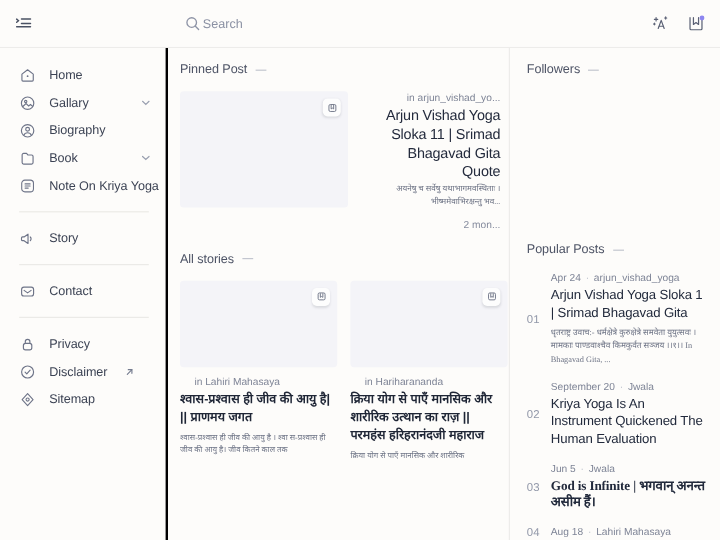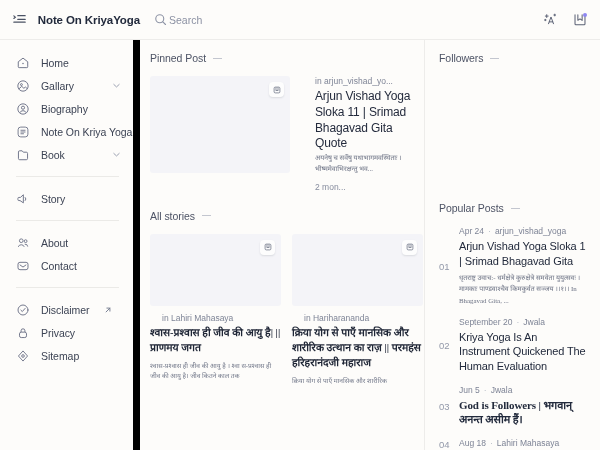--- a/index.html
+++ b/index.html
@@ -72,21 +72,21 @@
   .shell {
     display: flex;
     height: 411px;
     border-top: 1px solid #edecea;
   }
 
   
   .sidebar {
     width: 140px;
     flex: 0 0 140px;
-    border-right: 7px solid #000000;
+    border-right: 2px solid #000000;
     padding: 11px 0 0 0;
     background: #fdfcfa;
     overflow: hidden;
   }
   .nav-item {
     display: flex;
     align-items: center;
     gap: 11px;
     padding: 0 12px 0 16px;
     height: 23px;
@@ -135,20 +135,21 @@
     font-size: 10.5px;
     color: #4d5365;
     letter-spacing: -0.05px;
   }
   .section-dash { width: 9px; height: 1px; background: #c3c6cf; }
 
   
   .pinned {
     display: flex;
     gap: 25px;
+    text-align: right;
   }
   .thumb {
     position: relative;
     background: #f4f4f8;
     border-radius: 3px;
     flex: 0 0 auto;
   }
   .pinned .thumb { width: 140px; height: 97px; }
   .bookmark-btn {
     position: absolute;
@@ -203,21 +204,21 @@
   .story-card { width: 131px; flex: 0 0 131px; }
   .story-card .thumb { width: 131px; height: 72px; }
   .story-in {
     font-size: 8.5px;
     color: #7e8496;
     margin: 7px 0 3px 12px;
     white-space: nowrap;
     overflow: hidden;
   }
   .story-title {
-    font-family: Liberation Serif, serif;
+    font-family: Liberation Sans, sans-serif;
     font-size: 10.5px;
     font-weight: bold;
     color: #1f2636;
     line-height: 1.42;
     margin-bottom: 5px;
   }
   .story-ex {
     font-family: "Liberation Serif", "DejaVu Serif", serif;
     font-size: 6.6px;
     color: #70soon;
@@ -282,21 +283,20 @@
 <div class="topbar">
   <div class="topbar-left">
     <span class="menu-icon">
       <svg viewBox="0 0 16 16" fill="none" stroke="currentColor" stroke-width="1.3" stroke-linecap="round">
         <path d="M2 4.2 L3.6 5.6 L2 7"></path>
           <path d="M6.3 4h8"></path>
           <path d="M6.3 8h8"></path>
           <path d="M2 11h12.3"></path>
       </svg>
     </span>
-    <span class="brand">Note On KriyaYoga</span>
   </div>
 
   <div class="search-box">
     <span class="sicon">
       <svg viewBox="0 0 14 14" fill="none" stroke="currentColor" stroke-width="1.2">
         <circle cx="6.2" cy="6.2" r="4.3"></circle>
           <path d="M9.5 9.5 L12.4 12.4" stroke-linecap="round"></path>
       </svg>
     </span>
     <span class="search-ph">Search</span>
@@ -359,111 +359,100 @@
             <circle cx="8" cy="8" r="5.9"></circle>
               <circle cx="8" cy="6.5" r="1.8"></circle>
             <path d="M4.4 12.3 a3.9 3.9 0 0 1 7.2 0"></path>
           </svg>
         </span>
         <span class="nav-label">Biography</span>
       </div>
 
       <div class="nav-item">
         <span class="nav-icon">
-          <svg viewBox="0 0 16 16" fill="none" stroke="currentColor" stroke-width="1.05">
-            <rect x="2.4" y="2.4" width="11.2" height="11.2" rx="3"></rect>
-            <path d="M5.6 6 H10.4 M5.6 8 H10.4 M5.6 10 H8.6" stroke-linecap="round"></path>
-          </svg>
-        </span>
-        <span class="nav-label">Note On Kriya Yoga</span>
-
-      </div>
-
-      <div class="nav-item">
-        <span class="nav-icon">
           <svg viewBox="0 0 16 16" fill="none" stroke="currentColor" stroke-width="1.1" stroke-linejoin="round">
             <path d="M2.8 4.6 a1.4 1.4 0 0 1 1.4-1.4 H7 l1.4 1.6 H11.8 a1.4 1.4 0 0 1 1.4 1.4 V12 a1.4 1.4 0 0 1-1.4 1.4 H4.2 A1.4 1.4 0 0 1 2.8 12 Z"></path>
           </svg>
         </span>
         <span class="nav-label">Book</span>
         <span class="chev">
           <svg viewBox="0 0 10 10" fill="none" stroke="currentColor" stroke-width="1.1" stroke-linecap="round">
               <path d="M2 3.8 L5 6.6 L8 3.8"></path>
             </svg>
         </span>
       </div>
+
+      <div class="nav-item">
+        <span class="nav-icon">
+          <svg viewBox="0 0 16 16" fill="none" stroke="currentColor" stroke-width="1.05">
+            <rect x="2.4" y="2.4" width="11.2" height="11.2" rx="3"></rect>
+            <path d="M5.6 6 H10.4 M5.6 8 H10.4 M5.6 10 H8.6" stroke-linecap="round"></path>
+          </svg>
+        </span>
+        <span class="nav-label">Note On Kriya Yoga</span>
+
+      </div>
     </div>
 
     <div class="nav-sep"></div>
 
     <div>
       <div class="nav-item">
         <span class="nav-icon">
           <svg viewBox="0 0 16 16" fill="none" stroke="currentColor" stroke-width="1.1" stroke-linecap="round" stroke-linejoin="round">
             <path d="M4.6 6.2 H3.2 a1 1 0 0 0-1 1 v1.6 a1 1 0 0 0 1 1 H4.6 L8.4 12.4 V3.6 Z"></path>
             <path d="M10.6 6.3 a2.4 2.4 0 0 1 0 3.4"></path>
           </svg>
         </span>
         <span class="nav-label">Story</span>
       </div>
     </div>
 
     <div class="nav-sep"></div>
 
     <div>
-      <div class="nav-item">
-        <span class="nav-icon">
-          <svg viewBox="0 0 16 16" fill="none" stroke="currentColor" stroke-width="1.05">
-            <circle cx="6" cy="5.4" r="2.1"></circle>
-              <path d="M2.6 12.4 a3.6 3.6 0 0 1 6.8 0"></path>
-            <circle cx="11" cy="5.9" r="1.6"></circle>
-              <path d="M10 9.4 a3 3 0 0 1 3.4 2.7"></path>
-          </svg>
-        </span>
-        <span class="nav-label">About</span>
-      </div>
 
       <div class="nav-item">
         <span class="nav-icon">
           <svg viewBox="0 0 16 16" fill="none" stroke="currentColor" stroke-width="1.1" stroke-linejoin="round">
             <rect x="2.3" y="3.8" width="11.4" height="8.4" rx="2.2"></rect>
             <path d="M4.3 6.6 L8 9.2 L11.7 6.6"></path>
           </svg>
         </span>
         <span class="nav-label">Contact</span>
       </div>
     </div>
 
     <div class="nav-sep"></div>
 
     <div>
+      <div class="nav-item">
+        <span class="nav-icon">
+          <svg viewBox="0 0 16 16" fill="none" stroke="currentColor" stroke-width="1.1" stroke-linejoin="round">
+            <rect x="4" y="7" width="8" height="6.2" rx="2"></rect>
+            <path d="M5.8 7 V5.4 a2.2 2.2 0 0 1 4.4 0 V7"></path>
+          </svg>
+        </span>
+        <span class="nav-label">Privacy</span>
+      </div>
+
       <div class="nav-item">
         <span class="nav-icon">
           <svg viewBox="0 0 16 16" fill="none" stroke="currentColor" stroke-width="1.1" stroke-linecap="round" stroke-linejoin="round">
             <circle cx="8" cy="8" r="5.7"></circle>
               <path d="M5.6 8.2 L7.2 9.8 L10.4 6.2"></path>
           </svg>
         </span>
         <span class="nav-label" style="flex:0 0 auto;">Disclaimer</span>
         <span class="ext">
           <svg viewBox="0 0 10 10" fill="none" stroke="currentColor" stroke-width="1.2" stroke-linecap="round" stroke-linejoin="round">
             <path d="M2.6 7.4 L7.4 2.6"></path>
               <path d="M3.6 2.6 H7.4 V6.4"></path>
           </svg>
         </span>
-      </div>
-
-      <div class="nav-item">
-        <span class="nav-icon">
-          <svg viewBox="0 0 16 16" fill="none" stroke="currentColor" stroke-width="1.1" stroke-linejoin="round">
-            <rect x="4" y="7" width="8" height="6.2" rx="2"></rect>
-            <path d="M5.8 7 V5.4 a2.2 2.2 0 0 1 4.4 0 V7"></path>
-          </svg>
-        </span>
-        <span class="nav-label">Privacy</span>
       </div>
 
       <div class="nav-item">
         <span class="nav-icon">
           <svg viewBox="0 0 16 16" fill="none" stroke="currentColor" stroke-width="1.05" stroke-linejoin="round">
             <path d="M8 2.2 L13.2 8 L8 13.8 L2.8 8 Z"></path>
               <circle cx="8" cy="8" r="1.5"></circle>
           </svg>
         </span>
         <span class="nav-label">Sitemap</span>
@@ -574,21 +563,21 @@
         </div>
 
         <div class="pp-item">
           <span class="pp-num">03</span>
           <div class="pp-body">
             <div class="pp-meta">
               <span>Jun 5</span>
               <span class="pp-sep">·</span>
               <span>Jwala</span>
             </div>
-            <div class="pp-title hi">God is Followers | भगवान् अनन्त असीम हैं।</div>
+            <div class="pp-title hi">God is Infinite | भगवान् अनन्त असीम हैं।</div>
           </div>
         </div>
 
         <div class="pp-item">
           <span class="pp-num">04</span>
           <div class="pp-body">
             <div class="pp-meta">
               <span>Aug 18</span>
               <span class="pp-sep">·</span>
               <span>Lahiri Mahasaya</span>

